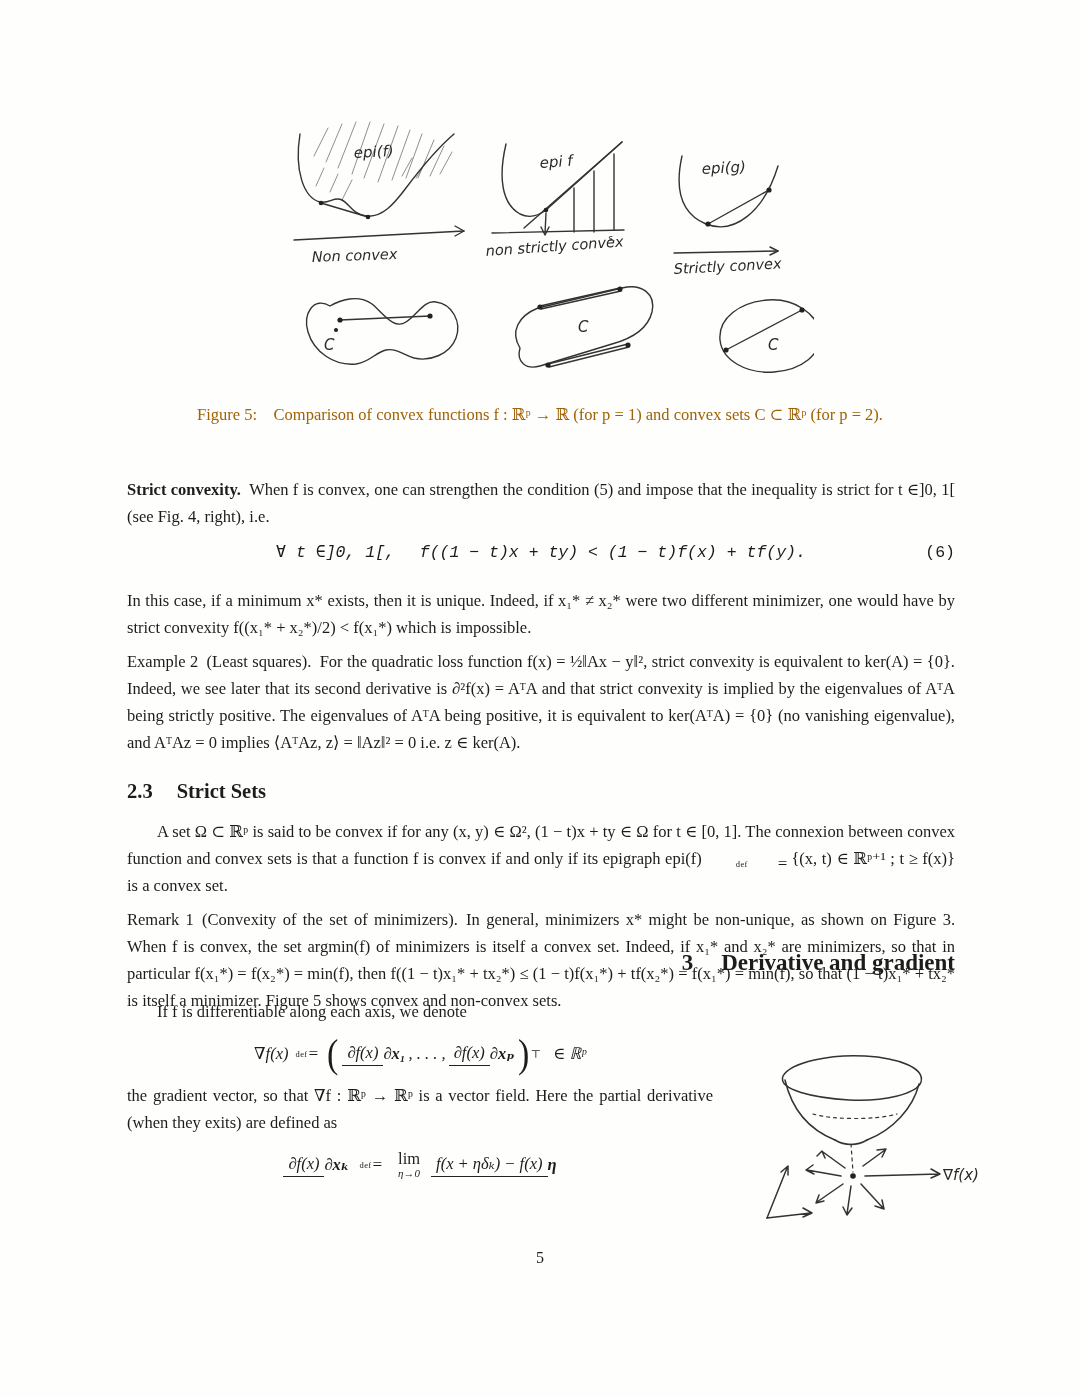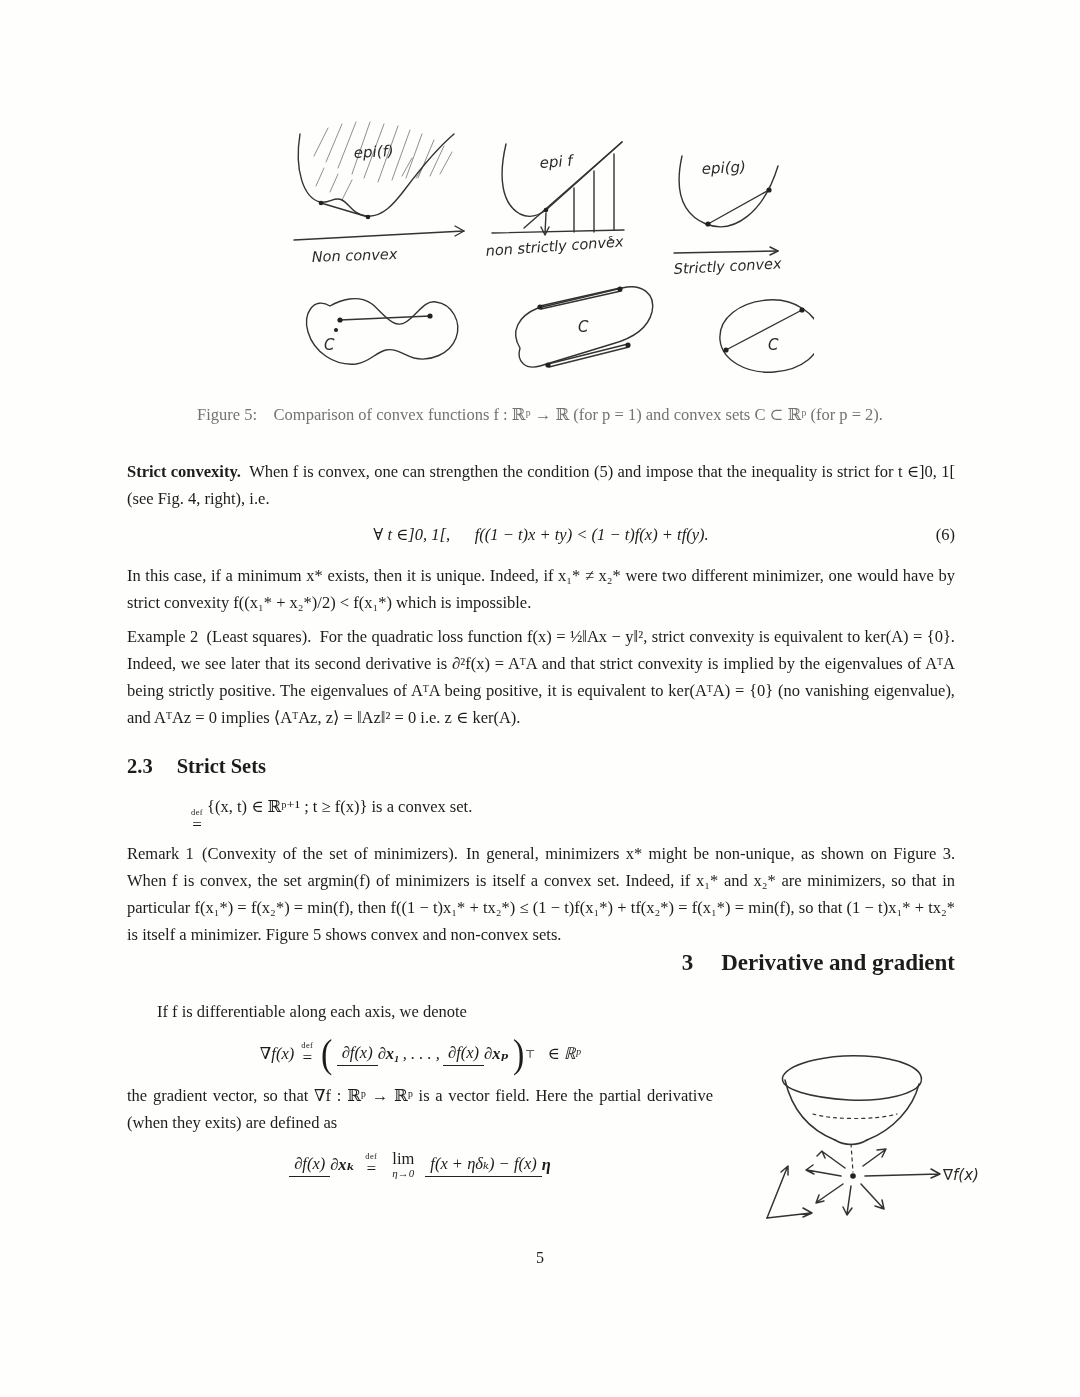--- a/index.html
+++ b/index.html
@@ -14,43 +14,43 @@
   .fig-svg { position:absolute; left:282px; top:108px; }
   .fig-svg path, .fig-svg line { fill:none; stroke:#333; stroke-width:1.4; stroke-linecap:round; stroke-linejoin:round; }
   .fig-svg path.hatch { stroke-width:1; opacity:.55; }
   .fig-svg circle { fill:#222; stroke:none; }
   .hand { font-family:"DejaVu Sans",sans-serif; font-style:italic; fill:#2a2a2a; }
   .hand.lbl { font-size:15px; }
   .hand.cap { font-size:14.5px; }
   .hand.tiny { font-size:9px; }
   .caption {
     position:absolute; left:0; top:401px; width:100%; text-align:center;
-    font-size:16.5px; color:#737373;
+    font-size:16.5px; color:#a16207;
   }
   
-  .content-a { position:absolute; left:127px; top:458px; width:828px; text-align:justify; }
+  .content-a { position:absolute; left:127px; top:476px; width:828px; text-align:justify; }
   .content-b { position:absolute; left:127px; top:948px; width:828px; text-align:justify; }
   p { margin:0; }
   .indent { text-indent:30px; }
   .lead-b { font-weight:bold; }
   .lead-i { }
   h2.sec { font-size:20.5px; line-height:26px; font-weight:bold; margin:22px 0 14px 0; text-align:left; }
   h1.sec { font-size:23px; line-height:30px; font-weight:bold; margin:0 0 20px 0; text-align:right; }
   .secnum { display:inline-block; margin-right:24px; }
   h1 .secnum { margin-right:28px; }
   
-  .eqrow { display:flex; align-items:center; margin:9px 0 14px 0; }
+  .eqrow { display:flex; align-items:center; margin:9px 0 21px 0;font-family:Liberation Mono, monospace; }
   .eqspacer { width:46px; }
   .eqbody { flex:1; text-align:center; font-style:italic; }
   .eqtag { width:46px; text-align:right; font-style:normal; }
   .deq { display:flex; justify-content:center; align-items:center; font-style:italic; margin:14px 0; }
   .frac { display:inline-flex; flex-direction:row; text-align:center; margin:0 3px; line-height:22px; }
   .frac .num { padding:0 5px 1px 5px; border-bottom:1.2px solid #222; }
   .frac .den { padding-top:1px;font-weight:bold; }
-  .defeq { display:inline-flex; flex-direction:column; align-items:center; line-height:1; margin:0 7px; vertical-align:-1px; }
+  .defeq { display:inline-flex; flex-direction:row; align-items:center; line-height:1; margin:0 7px; vertical-align:-1px; }
   .defeq .def { font-size:8.5px; font-style:normal; letter-spacing:.4px; margin-bottom:-1px; }
   .defeq .deq-eq { font-size:17px; }
   .inline-defeq { vertical-align:-3px; margin:0 4px; }
   .bigparen { display:inline-block; font-size:40px; font-weight:400; font-style:normal; line-height:0; transform:scaleX(.85); }
   .tsup { font-size:11px; align-self:flex-start; margin-top:2px; font-style:normal; }
   .lim { display:inline-flex; flex-direction:column; align-items:center; margin:0 8px;font-family:Liberation Serif, serif; }
   .lim .w { line-height:18px; font-style:normal; }
   .lim .s { font-size:11px; line-height:11px; font-style:italic; }
   .tail { margin-left:12px; }
   .narrow { margin-right:242px; }
@@ -143,21 +143,21 @@
       <span class="eqbody">∀ t ∈]0, 1[,   f((1 − t)x + ty) &lt; (1 − t)f(x) + tf(y).</span>
       <span class="eqtag">(6)</span>
     </div>
 
     <p>In this case, if a minimum x* exists, then it is unique. Indeed, if x₁* ≠ x₂* were two different minimizer, one would have by strict convexity f((x₁* + x₂*)/2) &lt; f(x₁*) which is impossible.</p>
 
     <p style="margin-top:7px"><span class="lead-i">Example 2</span><span> (Least squares).</span><span> For the quadratic loss function f(x) = ½‖Ax − y‖², strict convexity is equivalent to ker(A) = {0}. Indeed, we see later that its second derivative is ∂²f(x) = AᵀA and that strict convexity is implied by the eigenvalues of AᵀA being strictly positive. The eigenvalues of AᵀA being positive, it is equivalent to ker(AᵀA) = {0} (no vanishing eigenvalue), and AᵀAz = 0 implies ⟨AᵀAz, z⟩ = ‖Az‖² = 0 i.e. z ∈ ker(A).</span></p>
 
     <h2 class="sec"><span class="secnum">2.3</span><span>Strict Sets</span></h2>
 
-    <p class="indent"><span class="defeq inline-defeq">
+    <p class="indent"><span>A set Ω ⊂ ℝᵖ is said to be convex if for any (x, y) ∈ Ω², (1 − t)x + ty ∈ Ω for t ∈ [0, 1]. The connexion between convex function and convex sets is that a function f is convex if and only if its epigraph epi(f)</span><span class="defeq inline-defeq">
           <span class="def">def</span>
           <span class="deq-eq">=</span>
         </span><span>{(x, t) ∈ ℝᵖ⁺¹ ; t ≥ f(x)} is a convex set.</span></p>
 
     <p style="margin-top:7px"><span class="lead-i">Remark 1</span><span> (Convexity of the set of minimizers).</span><span> In general, minimizers x* might be non-unique, as shown on Figure 3. When f is convex, the set argmin(f) of minimizers is itself a convex set. Indeed, if x₁* and x₂* are minimizers, so that in particular f(x₁*) = f(x₂*) = min(f), then f((1 − t)x₁* + tx₂*) ≤ (1 − t)f(x₁*) + tf(x₂*) = f(x₁*) = min(f), so that (1 − t)x₁* + tx₂* is itself a minimizer. Figure 5 shows convex and non-convex sets.</span></p>
   </div>
 
   <div class="content-b">
     <h1 class="sec"><span class="secnum">3</span><span>Derivative and gradient</span></h1>
 

